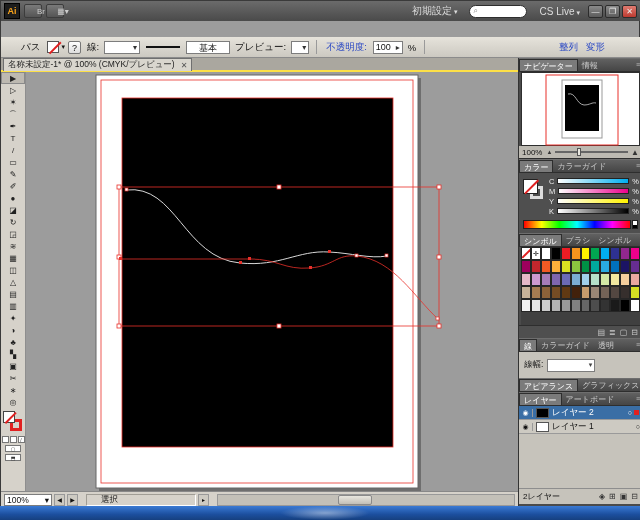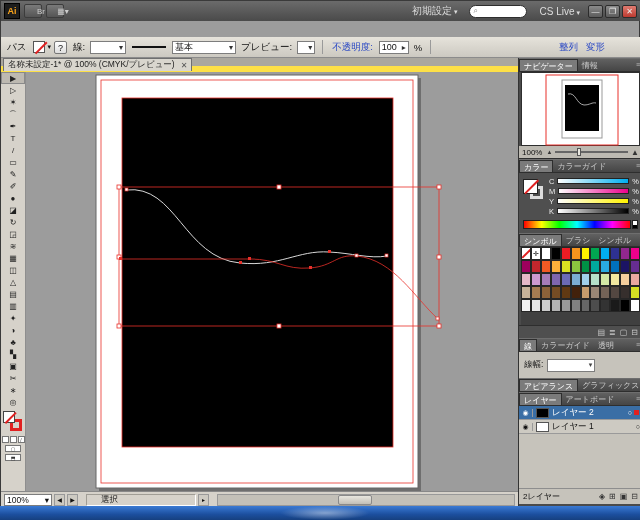--- a/index.html
+++ b/index.html
@@ -33,21 +33,21 @@
   .cb-swatch{width:12px;height:12px;background:#fff;border:1px solid #555;position:relative;margin-left:4px;}
   .cb-swatch::after{content:"";position:absolute;left:-1px;top:5px;width:16px;height:1.5px;background:#e02020;transform:rotate(-45deg);}
   .cb-dd{height:13px;background:#fff;border:1px solid #7d7d7d;display:flex;align-items:center;
     justify-content:space-between;padding:0 2px;font-size:8px;color:#333;margin:0 2px;}
   .cb-sep{width:1px;height:14px;background:#9a9a9a;margin:0 5px;}
   .blue-link{color:#2a48c4;margin:0 4px;}
   #help-btn{width:13px;height:13px;border:1px solid #777;border-radius:2px;background:linear-gradient(#fff,#ddd);
     font-size:9px;text-align:center;line-height:12px;margin:0 3px;}
   #line-sample{width:34px;height:2px;background:#111;margin:0 4px;}
   
-  #tabstrip{position:absolute;left:0;top:57px;width:517px;height:14px;background:#aaa79f;border-bottom:6px solid #fde047;}
+  #tabstrip{position:absolute;left:0;top:57px;width:517px;height:14px;background:#aaa79f;border-bottom:2px solid #fde047;}
   #doc-tab{position:absolute;left:2px;top:0;height:13px;background:#d9d6ce;border:1px solid #6f6f6f;border-bottom:none;
     display:flex;align-items:center;font-size:8.5px;color:#222;padding:0 4px;}
   #doc-tab .x{margin-left:6px;color:#555;font-size:8px;}
   
   #toolbar{position:absolute;left:0;top:71px;width:25px;height:419px;background:#d6d2ca;border-right:1px solid #8e8e8e;}
   .tool{width:24px;height:12px;font-size:8px;color:#222;display:flex;align-items:center;justify-content:center;}
   .tool.active{background:#bdb9b1;border:1px solid #8a8a8a;}
   #fillstroke{position:relative;width:24px;height:24px;margin-top:2px;}
   #fill-proxy{position:absolute;left:2px;top:1px;width:12px;height:12px;background:#fff;border:1px solid #444;}
   #fill-proxy::after{content:"";position:absolute;left:-1px;top:5px;width:15px;height:1.5px;background:#e02020;transform:rotate(-45deg);}
@@ -146,31 +146,31 @@
     <div id="cslive-btn">
       <span>CS Live</span><span class="caret">▾</span>
     </div>
     <div class="win-btn">—</div>
     <div class="win-btn">❐</div>
     <div class="win-btn" id="close-btn">✕</div>
   </div>
 
 
   <div id="controlbar">
-    <span class="lbl" style="margin-left:6px;">パス</span>
+    <span class="lbl" style="margin-left:20px;">パス</span>
     <span class="cb-swatch"></span>
     <span class="caret">▾</span>
     <span id="help-btn">?</span>
     <span class="lbl">線:</span>
     <span class="cb-dd" style="width:36px;">
         <span></span>
         <span>▾</span>
       </span>
     <span id="line-sample"></span>
-    <span class="cb-dd" style="width:64px;">
+    <span class="cb-dd" style="width:44px;flex-direction:column;">
       <span style="font-size:9px;color:#111;">基本</span>
         <span>▾</span>
     </span>
     <span class="lbl">プレビュー:</span>
     <span class="cb-dd" style="width:18px;">
         <span></span>
         <span>▾</span>
       </span>
     <span class="cb-sep"></span>
     <span class="blue-link">不透明度:</span>

